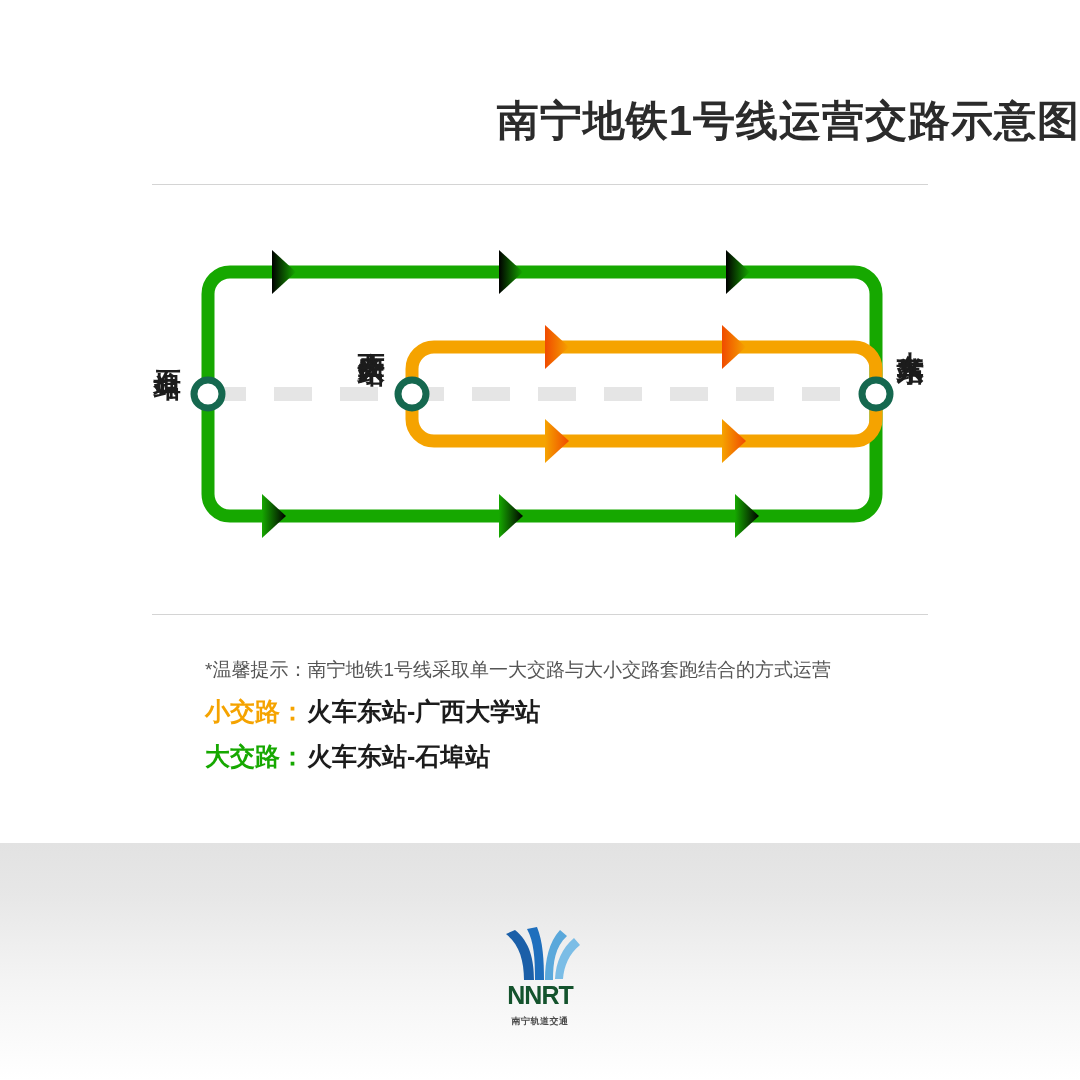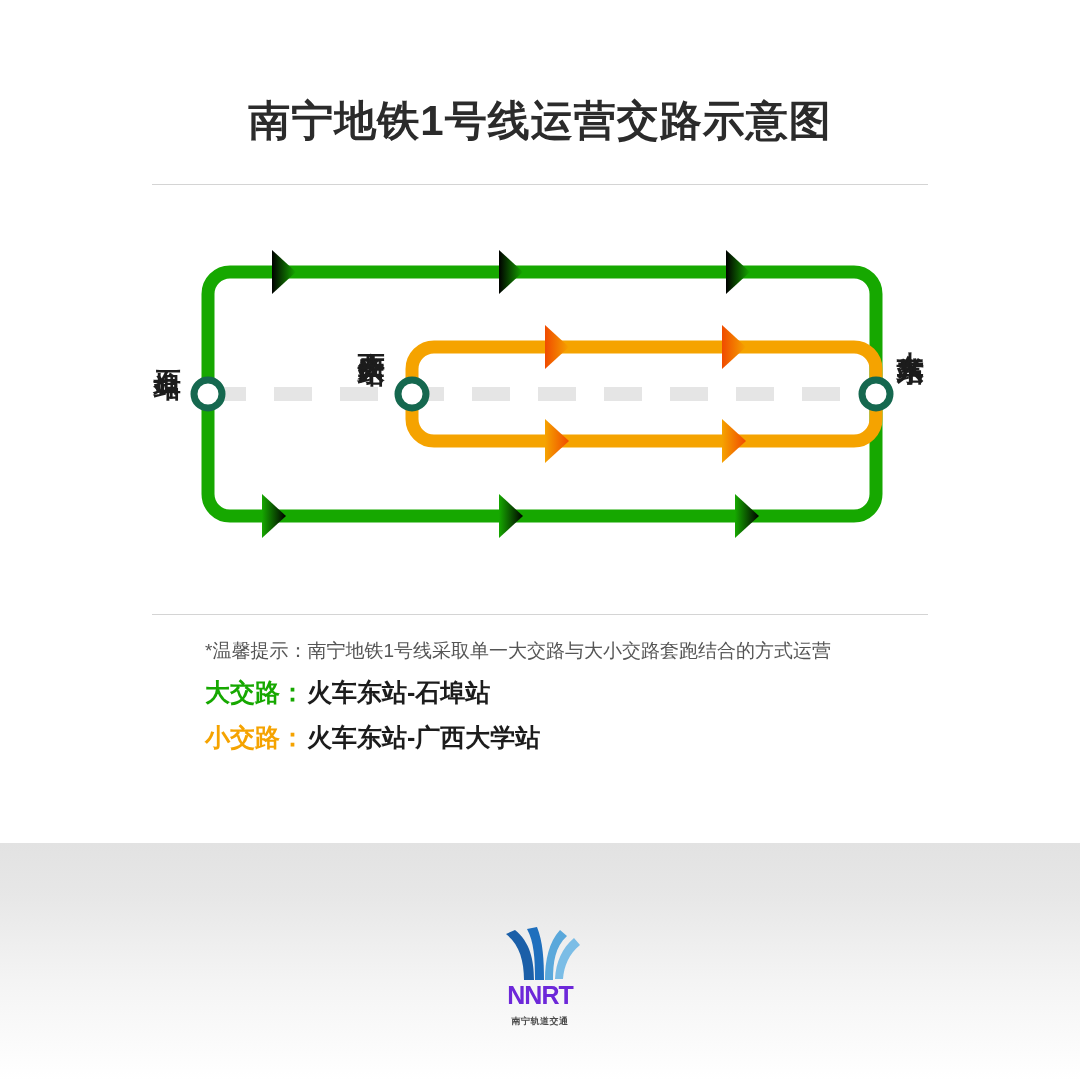--- a/index.html
+++ b/index.html
@@ -14,21 +14,21 @@
     overflow: hidden;
     position: relative;
   }
 
   
   .title {
     position: absolute;
     left: 0;
     top: 96px;
     width: 1080px;
-    text-align: center;
+    text-align: right;
     font-size: 42px;
     font-weight: 700;
     color: #2b2b2b;
     letter-spacing: 1px;
     line-height: 1.2;
     white-space: nowrap;
   }
 
   .divider {
     position: absolute;
@@ -63,21 +63,21 @@
     white-space: nowrap;
   }
   .label-shibu   { left: 152px; top: 348px; }
   .label-gxu     { left: 356px; top: 330px; }
   .label-hcdz    { left: 895px; top: 330px; }
 
   
   .notes {
     position: absolute;
     left: 205px;
-    top: 636px;
+    top: 655px;
     width: 760px;
   }
   .note-tip {
     font-size: 19px;
     color: #555555;
     line-height: 1.6;
     white-space: nowrap;
   }
   .legend-row {
     display: flex;
@@ -117,21 +117,21 @@
     top: 922px;
     width: 92px;
     height: 96px;
   }
   .logo-mark { display:block; }
   .logo-word {
     margin-top: 1px;
     text-align: center;
     font-size: 25px;
     font-weight: 700;
-    color: #6d28d9;
+    color: #14532d;
     letter-spacing: -1px;
     line-height: 1;
   }
   .logo-sub {
     text-align: center;
     font-size: 9px;
     font-weight: 700;
     color: #4a4a4a;
     letter-spacing: 0.5px;
     line-height: 1.1;
@@ -230,27 +230,27 @@
 
 <div class="station-label label-hcdz">火车东站</div>
 
 <div class="divider divider-mid"></div>
 
 <div class="notes">
 
   <div class="note-tip">*温馨提示：南宁地铁1号线采取单一大交路与大小交路套跑结合的方式运营</div>
 
   <div class="legend-row">
+    <span class="legend-key small">小交路：</span>
+    <span class="legend-val">火车东站-广西大学站</span>
+  </div>
+
+  <div class="legend-row">
     <span class="legend-key big">大交路：</span>
     <span class="legend-val">火车东站-石埠站</span>
-  </div>
-
-  <div class="legend-row">
-    <span class="legend-key small">小交路：</span>
-    <span class="legend-val">火车东站-广西大学站</span>
   </div>
 
 </div>
 
 <div class="footer-band"></div>
 
 <div class="logo">
   <svg class="logo-mark" width="92" height="60" viewBox="0 0 92 60" xmlns="http://www.w3.org/2000/svg">
 
     <path d="M30 58 C30 38 25 22 12 12 L21 8 C36 20 40 38 40 58 Z" fill="#1b5fa8"></path>

